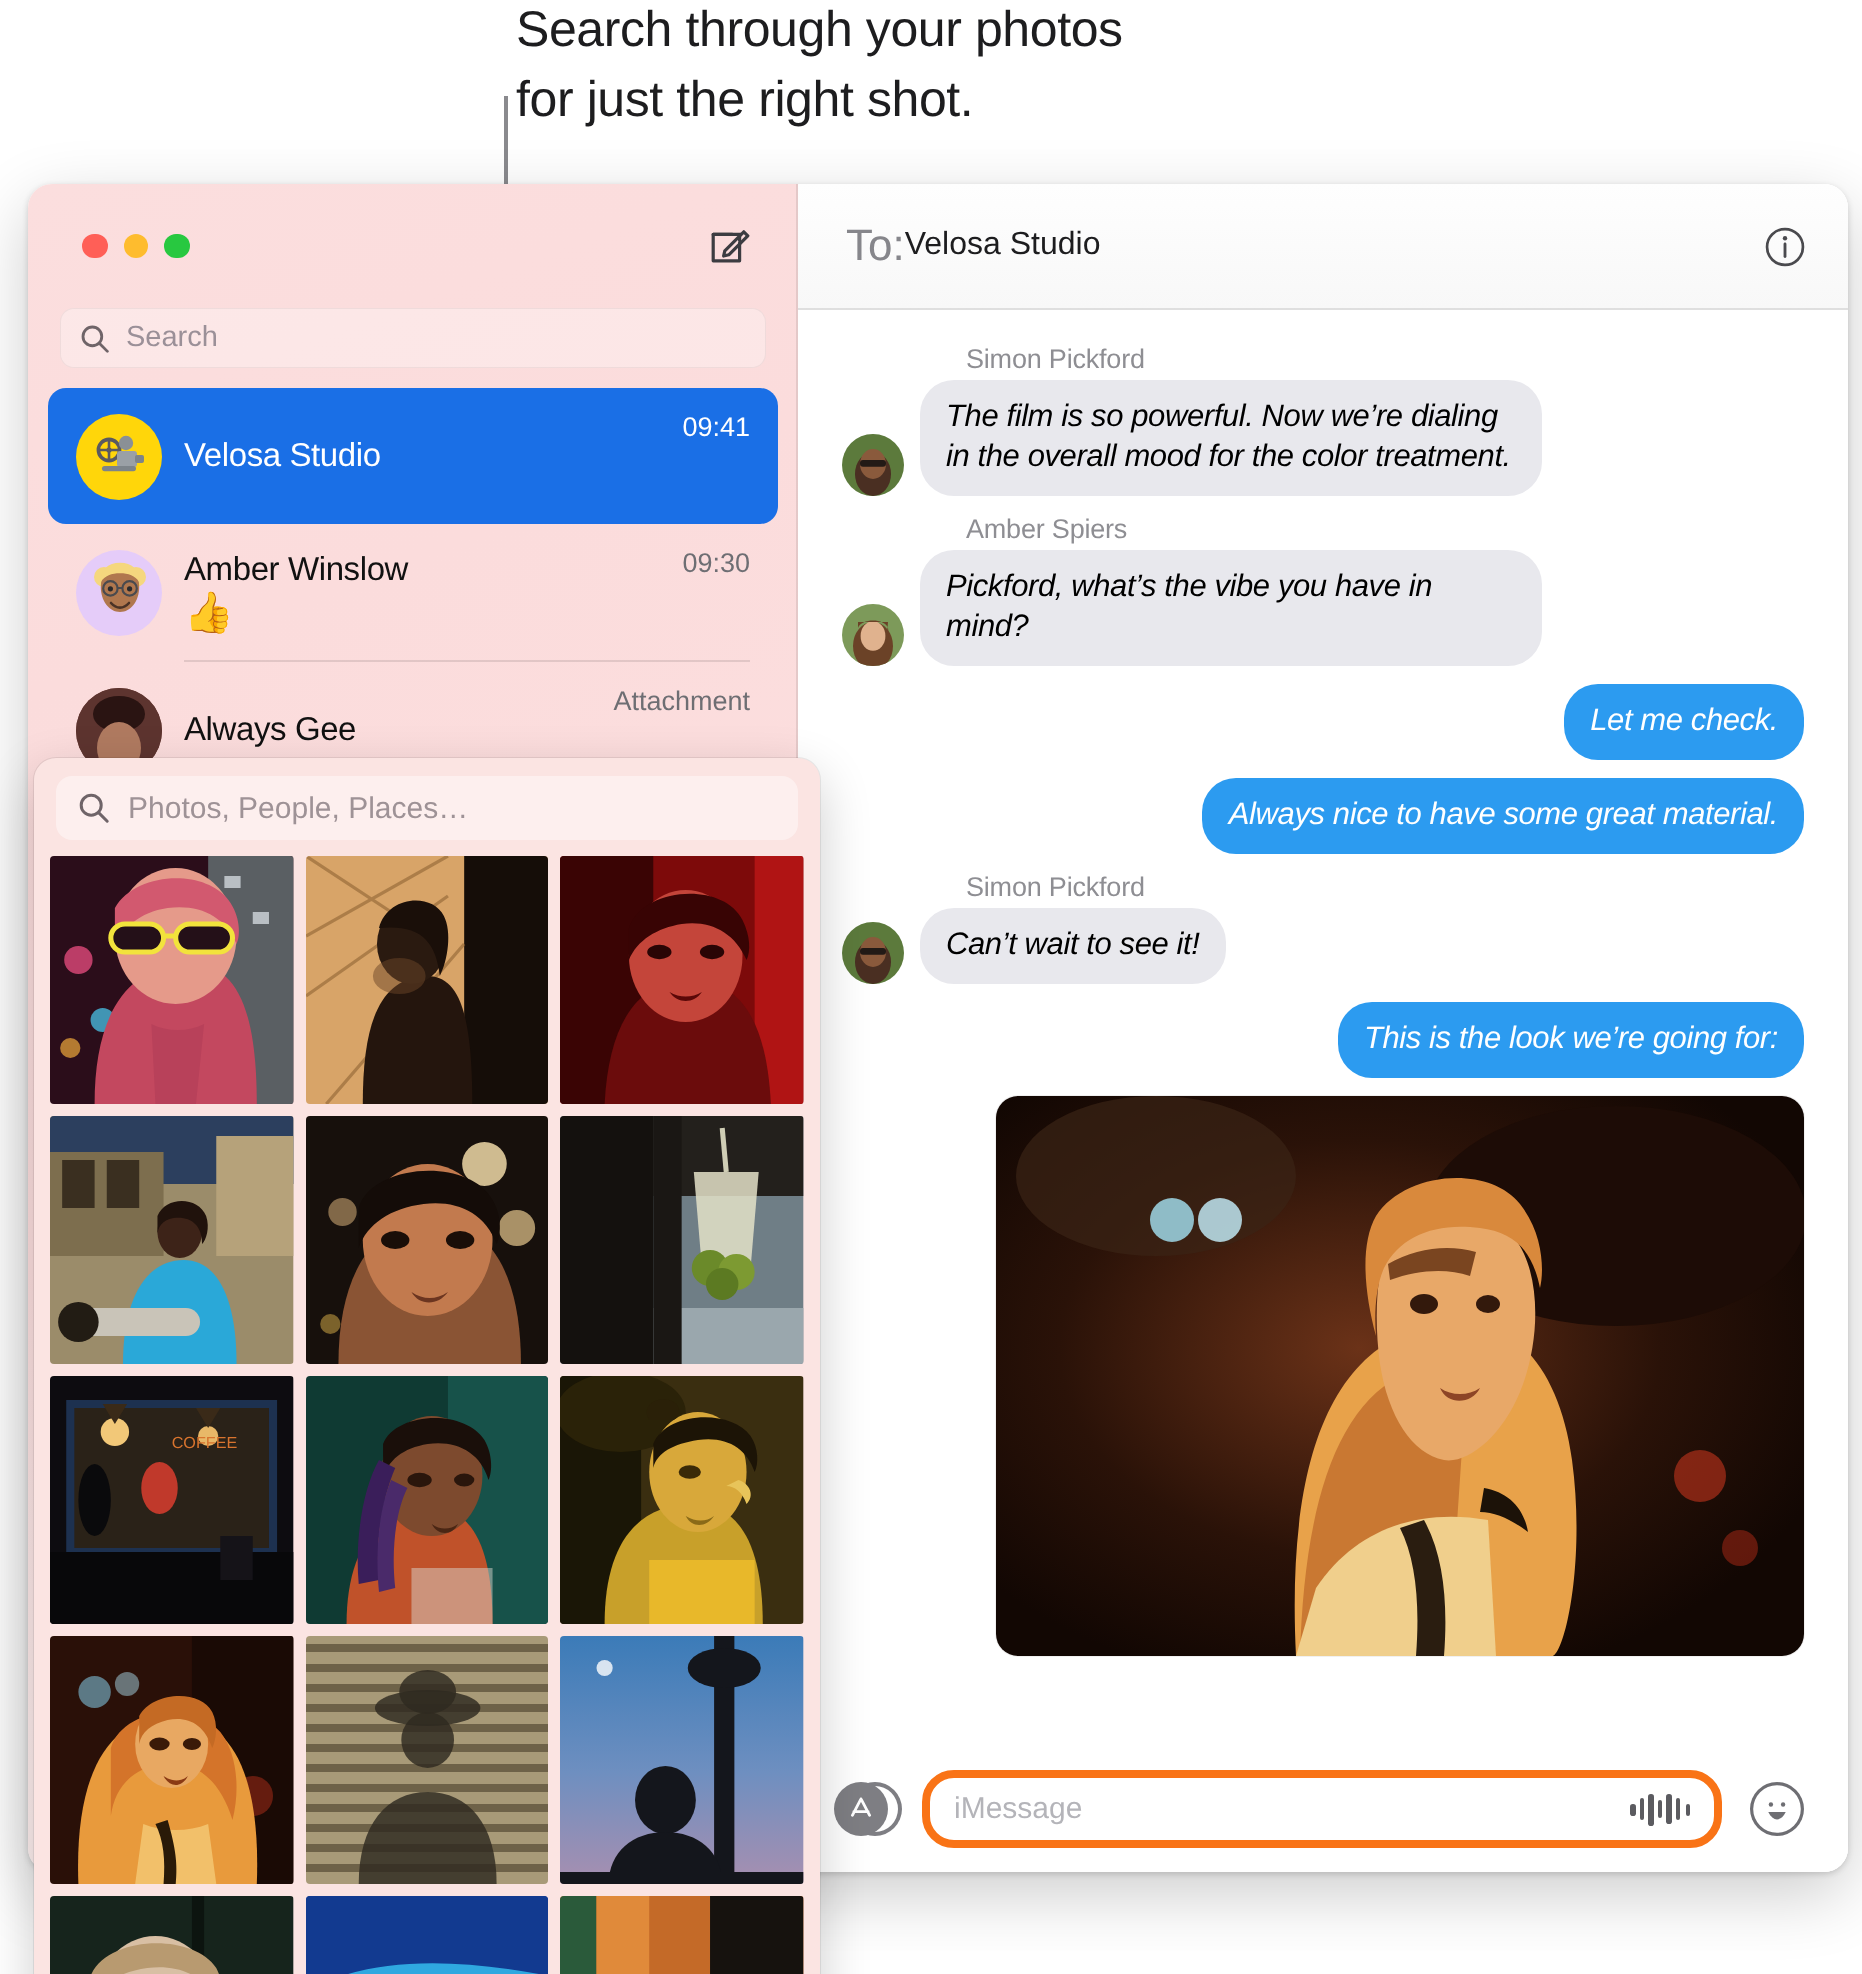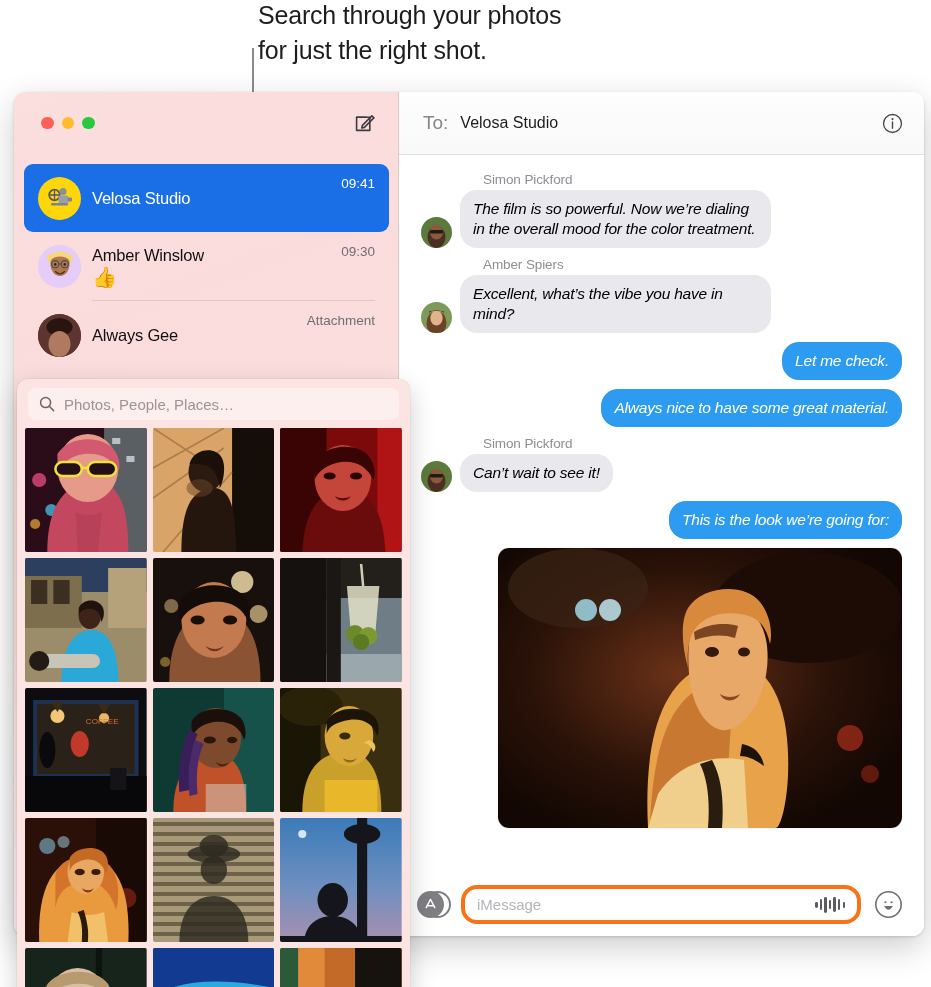--- a/index.html
+++ b/index.html
@@ -82,21 +82,21 @@
   .row-divider{height:1px;background:rgba(0,0,0,.10);margin:0 14px 0 68px;}
   .emoji-sub{font-size:20px;line-height:22px;}
 
   
   .thread{flex:1;height:100%;display:flex;flex-direction:column;background:#fff;position:relative;}
   .thread-head{
     height:62px;flex:0 0 62px;display:flex;align-items:center;padding:0 20px 0 24px;
     border-bottom:1px solid rgba(0,0,0,.12);
     background:linear-gradient(#fefefe,#f8f8f8);
   }
-  .to-label{font-size:19px;color:#86868b;margin-right:12px;}
+  .to-label{font-size:22px;color:#86868b;margin-right:0;}
   .to-value{font-size:16px;color:#1d1d1f;}
   .info-btn{margin-left:auto;width:24px;height:24px;cursor:pointer;display:flex;align-items:center;justify-content:center;}
 
   .messages{flex:1;overflow:hidden;padding:17px 22px 6px 22px;position:relative;}
   .msg-group{margin-bottom:4px;}
   .sender{font-size:13.5px;color:#8e8e93;margin:0 0 3px 62px;letter-spacing:-.1px;}
   .row-in{display:flex;align-items:flex-end;gap:8px;margin-bottom:9px;}
   .sm-avatar{
     width:31px;height:31px;border-radius:50%;flex:0 0 31px;overflow:hidden;position:relative;
   }
@@ -190,20 +190,29 @@
         </div>
         <div class="compose-btn">
           <svg width="22" height="22" viewBox="0 0 22 22">
             <path d="M2.6 5.2h9.6M2.6 5.2v13.2h13.2V9.4" fill="none" stroke="#3c3c41" stroke-width="1.6" stroke-linecap="round" stroke-linejoin="round"></path>
             <path d="M2.6 5.2h13.2v3" fill="none" stroke="#3c3c41" stroke-width="1.6" stroke-linecap="round"></path>
             <path d="M8.4 13.4l9.5-9.5 2 2-9.5 9.5-2.6.6z" fill="none" stroke="#3c3c41" stroke-width="1.6" stroke-linejoin="round"></path>
           </svg>
         </div>
       </div>
 
+      <div class="search-wrap">
+        <div class="search-field">
+          <svg width="15" height="15" viewBox="0 0 16 16">
+            <circle cx="6.6" cy="6.6" r="5" fill="none" stroke="#6f6468" stroke-width="1.5"></circle>
+            <line x1="10.3" y1="10.3" x2="14.6" y2="14.6" stroke="#6f6468" stroke-width="1.5" stroke-linecap="round"></line>
+          </svg>
+          <span class="ph">Search</span>
+        </div>
+      </div>
 
       <div class="chat-list">
 
         <div class="chat-row selected">
           <div class="avatar av-yellow">
             <svg width="30" height="30" viewBox="0 0 30 30">
               <circle cx="9.5" cy="12" r="5.3" fill="none" stroke="#5a5a60" stroke-width="1.8"></circle>
               <circle cx="9.5" cy="12" r="1.3" fill="#5a5a60"></circle>
               <path d="M9.5 6.9v10.2M4.5 12h10" stroke="#5a5a60" stroke-width="1.3"></path>
               <rect x="13.5" y="12.5" width="10" height="8" rx="1.5" fill="#9aa0a6"></rect>
@@ -294,21 +303,21 @@
           <div class="sender">Amber Spiers</div>
           <div class="row-in">
             <div class="sm-avatar">
               <svg class="ph-svg" viewBox="0 0 31 31" preserveAspectRatio="none">
                 <rect width="31" height="31" fill="#7d9a5a"></rect>
                 <ellipse cx="15.5" cy="21" rx="10" ry="12" fill="#6b4227"></ellipse>
                 <ellipse cx="15.5" cy="16" rx="6.2" ry="7.4" fill="#e0b28e"></ellipse>
                 <path d="M8 12c1.5-5 13.5-5 15 0 1 5-1 9-1 9l1-12H8z" fill="#6b4227"></path>
               </svg>
             </div>
-            <div class="bubble in">Excellent, what’s the vibe you have in mind?</div>
+            <div class="bubble in">Pickford, what’s the vibe you have in mind?</div>
           </div>
         </div>
 
         <div class="row-out">
           <div class="bubble out">Let me check.</div>
         </div>
 
         <div class="row-out">
           <div class="bubble out">Always nice to have some great material.</div>
         </div>

